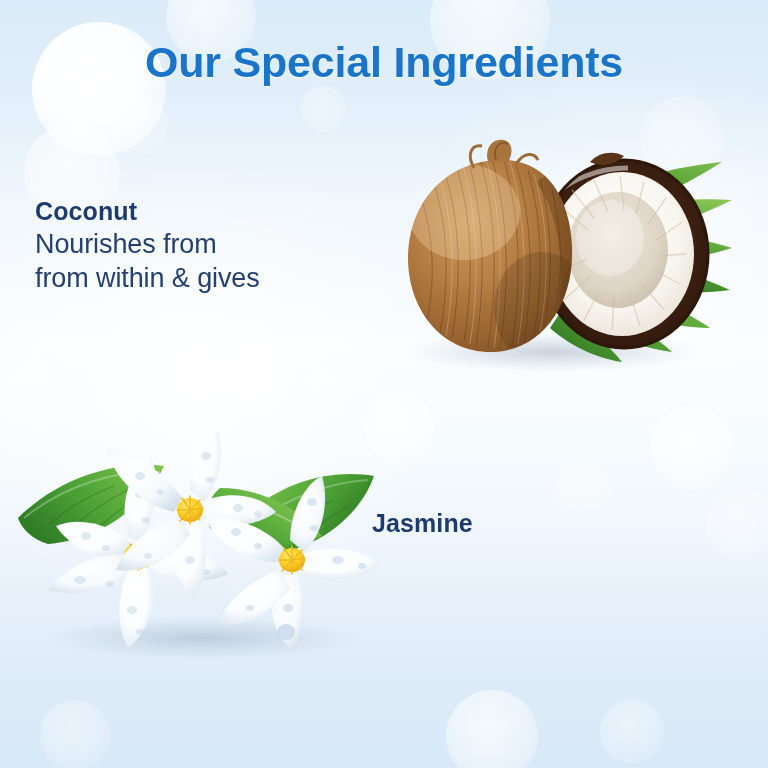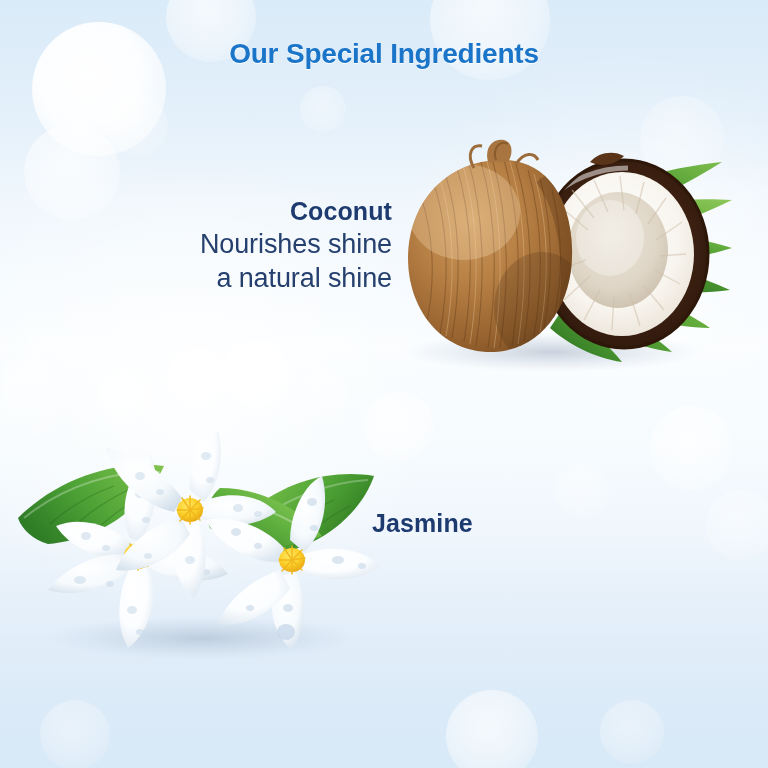--- a/index.html
+++ b/index.html
@@ -87,34 +87,33 @@
                 rgba(255,255,255,0) 100%);
   }
 
   
   .title {
     position: absolute;
     top: 38px;
     left: 0;
     width: 768px;
     text-align: center;
-    font-size: 28px;
+    font-size: 43px;
     font-weight: bold;
     letter-spacing: -0.2px;
     color: #1a75c8;
     text-shadow: 0 1px 0 rgba(255,255,255,0.85);
   }
 
   
   .block-coconut {
     position: absolute;
     top: 196px;
-    left: 44px;
+    left: 35px;
     width: 348px;
-    text-align: right;
   }
   .block-jasmine {
     position: absolute;
     top: 508px;
     left: 372px;
     width: 348px;
     text-align: left;
   }
   .ing-name {
     font-size: 25px;
@@ -469,22 +468,22 @@
           <path d="M278,128 L268,139"></path>
             <path d="M278,128 L265,128"></path>
         </g>
       </g>
     </svg>
   </div>
 
   <div class="block-coconut">
     <div class="ing-name">Coconut</div>
     <div class="ing-desc">
-      <div>Nourishes shine</div>
-      <div>a natural shine</div>
+      <div>Nourishes from</div>
+      <div>from within &amp; gives</div>
     </div>
   </div>
 
   <div class="block-jasmine">
     <div class="ing-name">Jasmine</div>
     <div class="ing-desc">
     </div>
   </div>
 
 </div>

